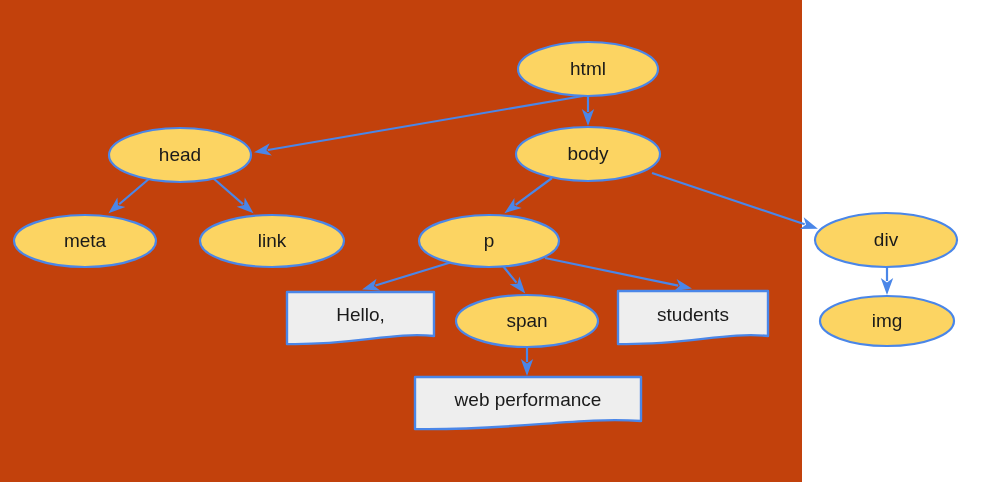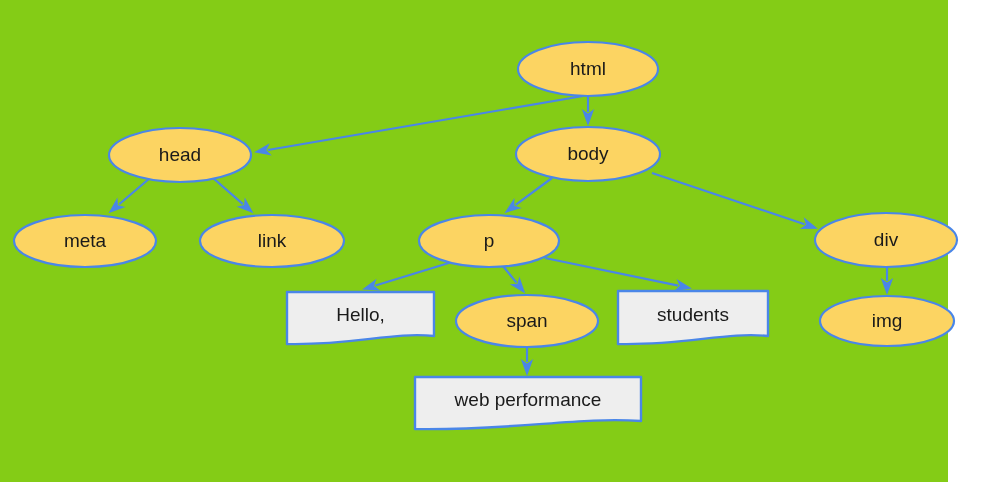--- a/index.html
+++ b/index.html
@@ -8,23 +8,23 @@
     background: #ffffff;
   }
   body {
     width: 986px;
     height: 482px;
     font-family: "Liberation Sans", sans-serif;
     overflow: hidden;
   }
   #diagram-root {
     position: relative;
-    width: 948px;
+    width: 802px;
     height: 482px;
-    background: #84cc16;
+    background: #c2410c;
   }
   svg#dom-tree-svg {
     display: block;
     width: 986px;
     height: 482px;
   }
   .node-ellipse {
     fill: #fcd462;
     stroke: #4a86e8;
     stroke-width: 2.2;

